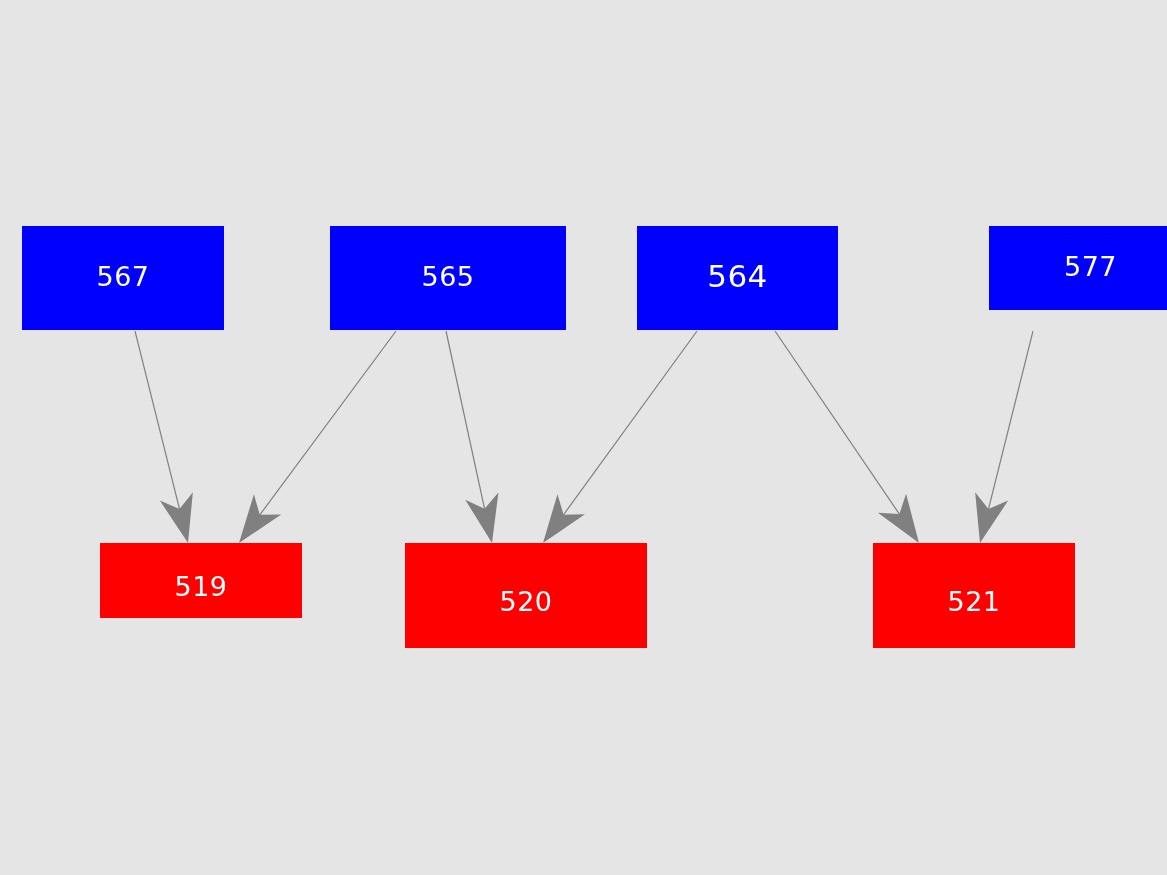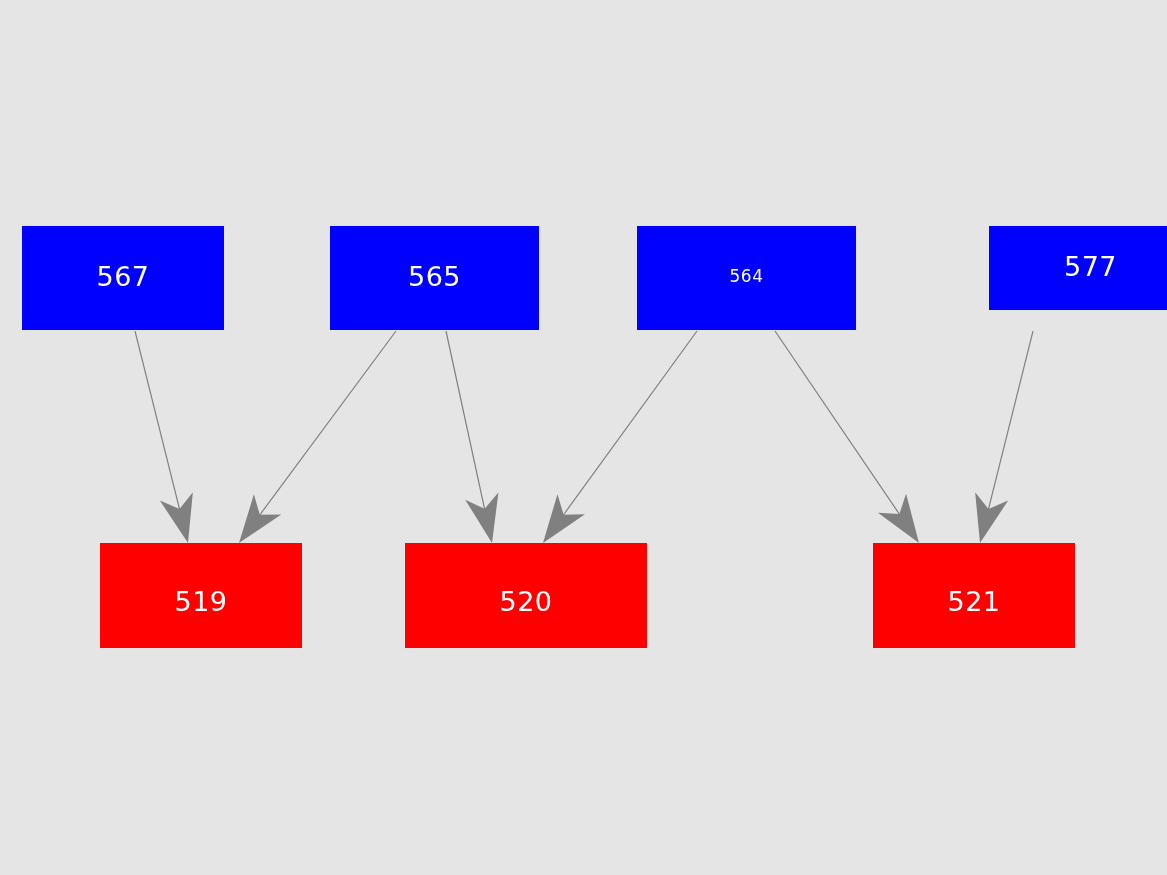--- a/index.html
+++ b/index.html
@@ -87,30 +87,30 @@
       <g>
         <line x1="1033" y1="331" x2="988.2462112512353" y2="510.0151549950587" stroke="#808080" stroke-width="1.2"></line>
         <path d="M 980 543 L 975.1492874992733 492.3100543674064 L 988.4887468762716 509.0450124949134 L 1008.1341325042146 500.5562656186417 Z" fill="#808080" stroke="none"></path>
       </g>
     </svg>
 
   <div id="node-layer">
       <div class="node source" style="left: 22px; top: 226px; width: 202px; height: 104px; background: rgb(0, 0, 255); color: rgb(255, 255, 255); font-size: 27px;">
         <span class="node-label">567</span>
       </div>
-      <div class="node source" style="left: 330px; top: 226px; width: 209px; height: 104px; background: rgb(0, 0, 255); color: rgb(255, 255, 255); font-size: 27px;">
+      <div class="node source" style="left: 330px; top: 226px; width: 236px; height: 104px; background: rgb(0, 0, 255); color: rgb(255, 255, 255); font-size: 27px;">
         <span class="node-label">565</span>
       </div>
-      <div class="node source" style="left: 637px; top: 226px; width: 219px; height: 104px; background: rgb(0, 0, 255); color: rgb(255, 255, 255); font-size: 17px; text-align: right;">
+      <div class="node source" style="left: 637px; top: 226px; width: 201px; height: 104px; background: rgb(0, 0, 255); color: rgb(255, 255, 255); font-size: 31px; text-align: right;">
         <span class="node-label">564</span>
       </div>
       <div class="node source" style="left: 941px; top: 226px; width: 203px; height: 84px; background: rgb(0, 0, 255); color: rgb(255, 255, 255); font-size: 27px; margin-left: 48px;">
         <span class="node-label">577</span>
       </div>
-      <div class="node target" style="left: 100px; top: 543px; width: 202px; height: 105px; background: rgb(255, 0, 0); color: rgb(255, 255, 255); font-size: 27px;">
+      <div class="node target" style="left: 100px; top: 543px; width: 202px; height: 75px; background: rgb(255, 0, 0); color: rgb(255, 255, 255); font-size: 27px;">
         <span class="node-label">519</span>
       </div>
       <div class="node target" style="left: 405px; top: 543px; width: 242px; height: 105px; background: rgb(255, 0, 0); color: rgb(255, 255, 255); font-size: 27px;">
         <span class="node-label">520</span>
       </div>
       <div class="node target" style="left: 865px; top: 543px; width: 202px; height: 105px; background: rgb(255, 0, 0); color: rgb(255, 255, 255); font-size: 27px; margin-left: 8px;">
         <span class="node-label">521</span>
       </div>
     </div>
 

